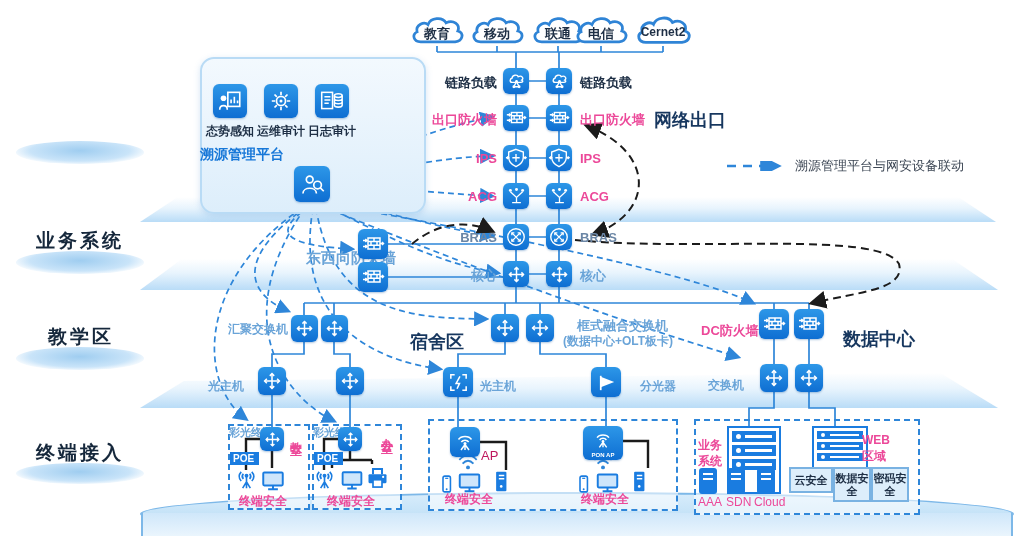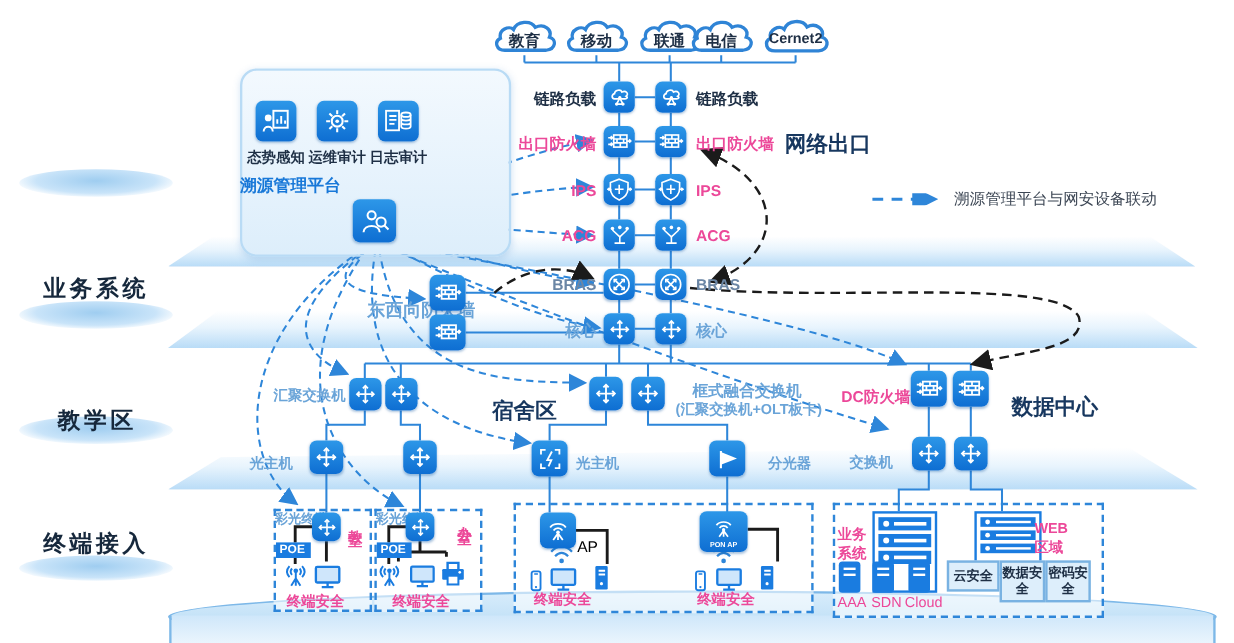--- a/index.html
+++ b/index.html
@@ -288,21 +288,21 @@
       <path d="M587,126 C655,152 655,212 594,234" marker-start="url(#arBs)" marker-end="url(#arK)"></path>
       <path d="M575,240 C700,252 880,230 899,264 C906,290 858,292 812,303" marker-end="url(#arK)"></path>
       <path d="M412,244 C438,222 468,220 492,231" marker-end="url(#arK)"></path>
     </g>
 
     <use href="#sy-wifi" x="455" y="452" width="26" height="20"></use>
     <use href="#sy-wifi" x="590" y="452" width="26" height="20"></use>
   </svg>
 
   <div class="t t-layer" style="left:36px;top:228px;">业务系统</div>
-  <div class="t t-layer" style="left:48px;top:338px;">教学区</div>
+  <div class="t t-layer" style="left:48px;top:324px;">教学区</div>
   <div class="t t-layer" style="left:36px;top:440px;">终端接入</div>
 
   <div class="cloud-wrap" style="left:408px;top:12px;width:58px;height:38px;">
     <svg width="58" height="38">
         <use href="#sy-cloud"></use>
       </svg><div class="clab">教育</div></div>
   <div class="cloud-wrap" style="left:468px;top:12px;width:58px;height:38px;">
     <svg width="58" height="38">
         <use href="#sy-cloud"></use>
       </svg><div class="clab">移动</div></div>
@@ -467,21 +467,21 @@
       <svg width="22" height="22">
         <use href="#sy-sw"></use>
       </svg>
     </div>
   <div class="node" style="left:526px;top:314px;width:28px;height:28px;">
       <svg width="22" height="22">
         <use href="#sy-sw"></use>
       </svg>
     </div>
   <div class="t t-lblue" style="left:577px;top:317px;font-size:13px;">框式融合交换机</div>
-  <div class="t t-lblue" style="left:563px;top:333px;">(汇聚交换机+OLT板卡)</div>
+  <div class="t t-lblue" style="left:563px;top:333px;">(数据中心+OLT板卡)</div>
   <div class="t t-blue" style="left:701px;top:322px;">DC防火墙</div>
   <div class="node" style="left:759px;top:309px;width:30px;height:30px;">
       <svg width="24" height="24">
         <use href="#sy-fw"></use>
       </svg>
     </div>
   <div class="node" style="left:794px;top:309px;width:30px;height:30px;">
       <svg width="24" height="24">
         <use href="#sy-fw"></use>
       </svg>
@@ -556,21 +556,21 @@
   <svg class="devicon" style="left:364px;top:464px;" width="27" height="27">
       <use href="#sy-pr"></use>
     </svg>
   <div class="t t-sm" style="left:327px;top:493px;">终端安全</div>
 
   <div class="node" style="left:450px;top:427px;width:30px;height:30px;">
       <svg width="24" height="24">
         <use href="#sy-ap"></use>
       </svg>
     </div>
-  <div class="t t-darkb" style="left:481px;top:448px;font-weight:normal;color:#000000;">AP</div>
+  <div class="t t-darkb" style="left:481px;top:448px;font-weight:normal;color:#be185d;">AP</div>
   <svg class="devicon" style="left:436px;top:471px;" width="21" height="26">
       <use href="#sy-ph"></use>
     </svg>
   <svg class="devicon" style="left:455px;top:469px;" width="29" height="26">
       <use href="#sy-mon"></use>
     </svg>
   <svg class="devicon" style="left:488px;top:467px;" width="26" height="29">
       <use href="#sy-pc"></use>
     </svg>
   <div class="t t-sm" style="left:445px;top:491px;">终端安全</div>

